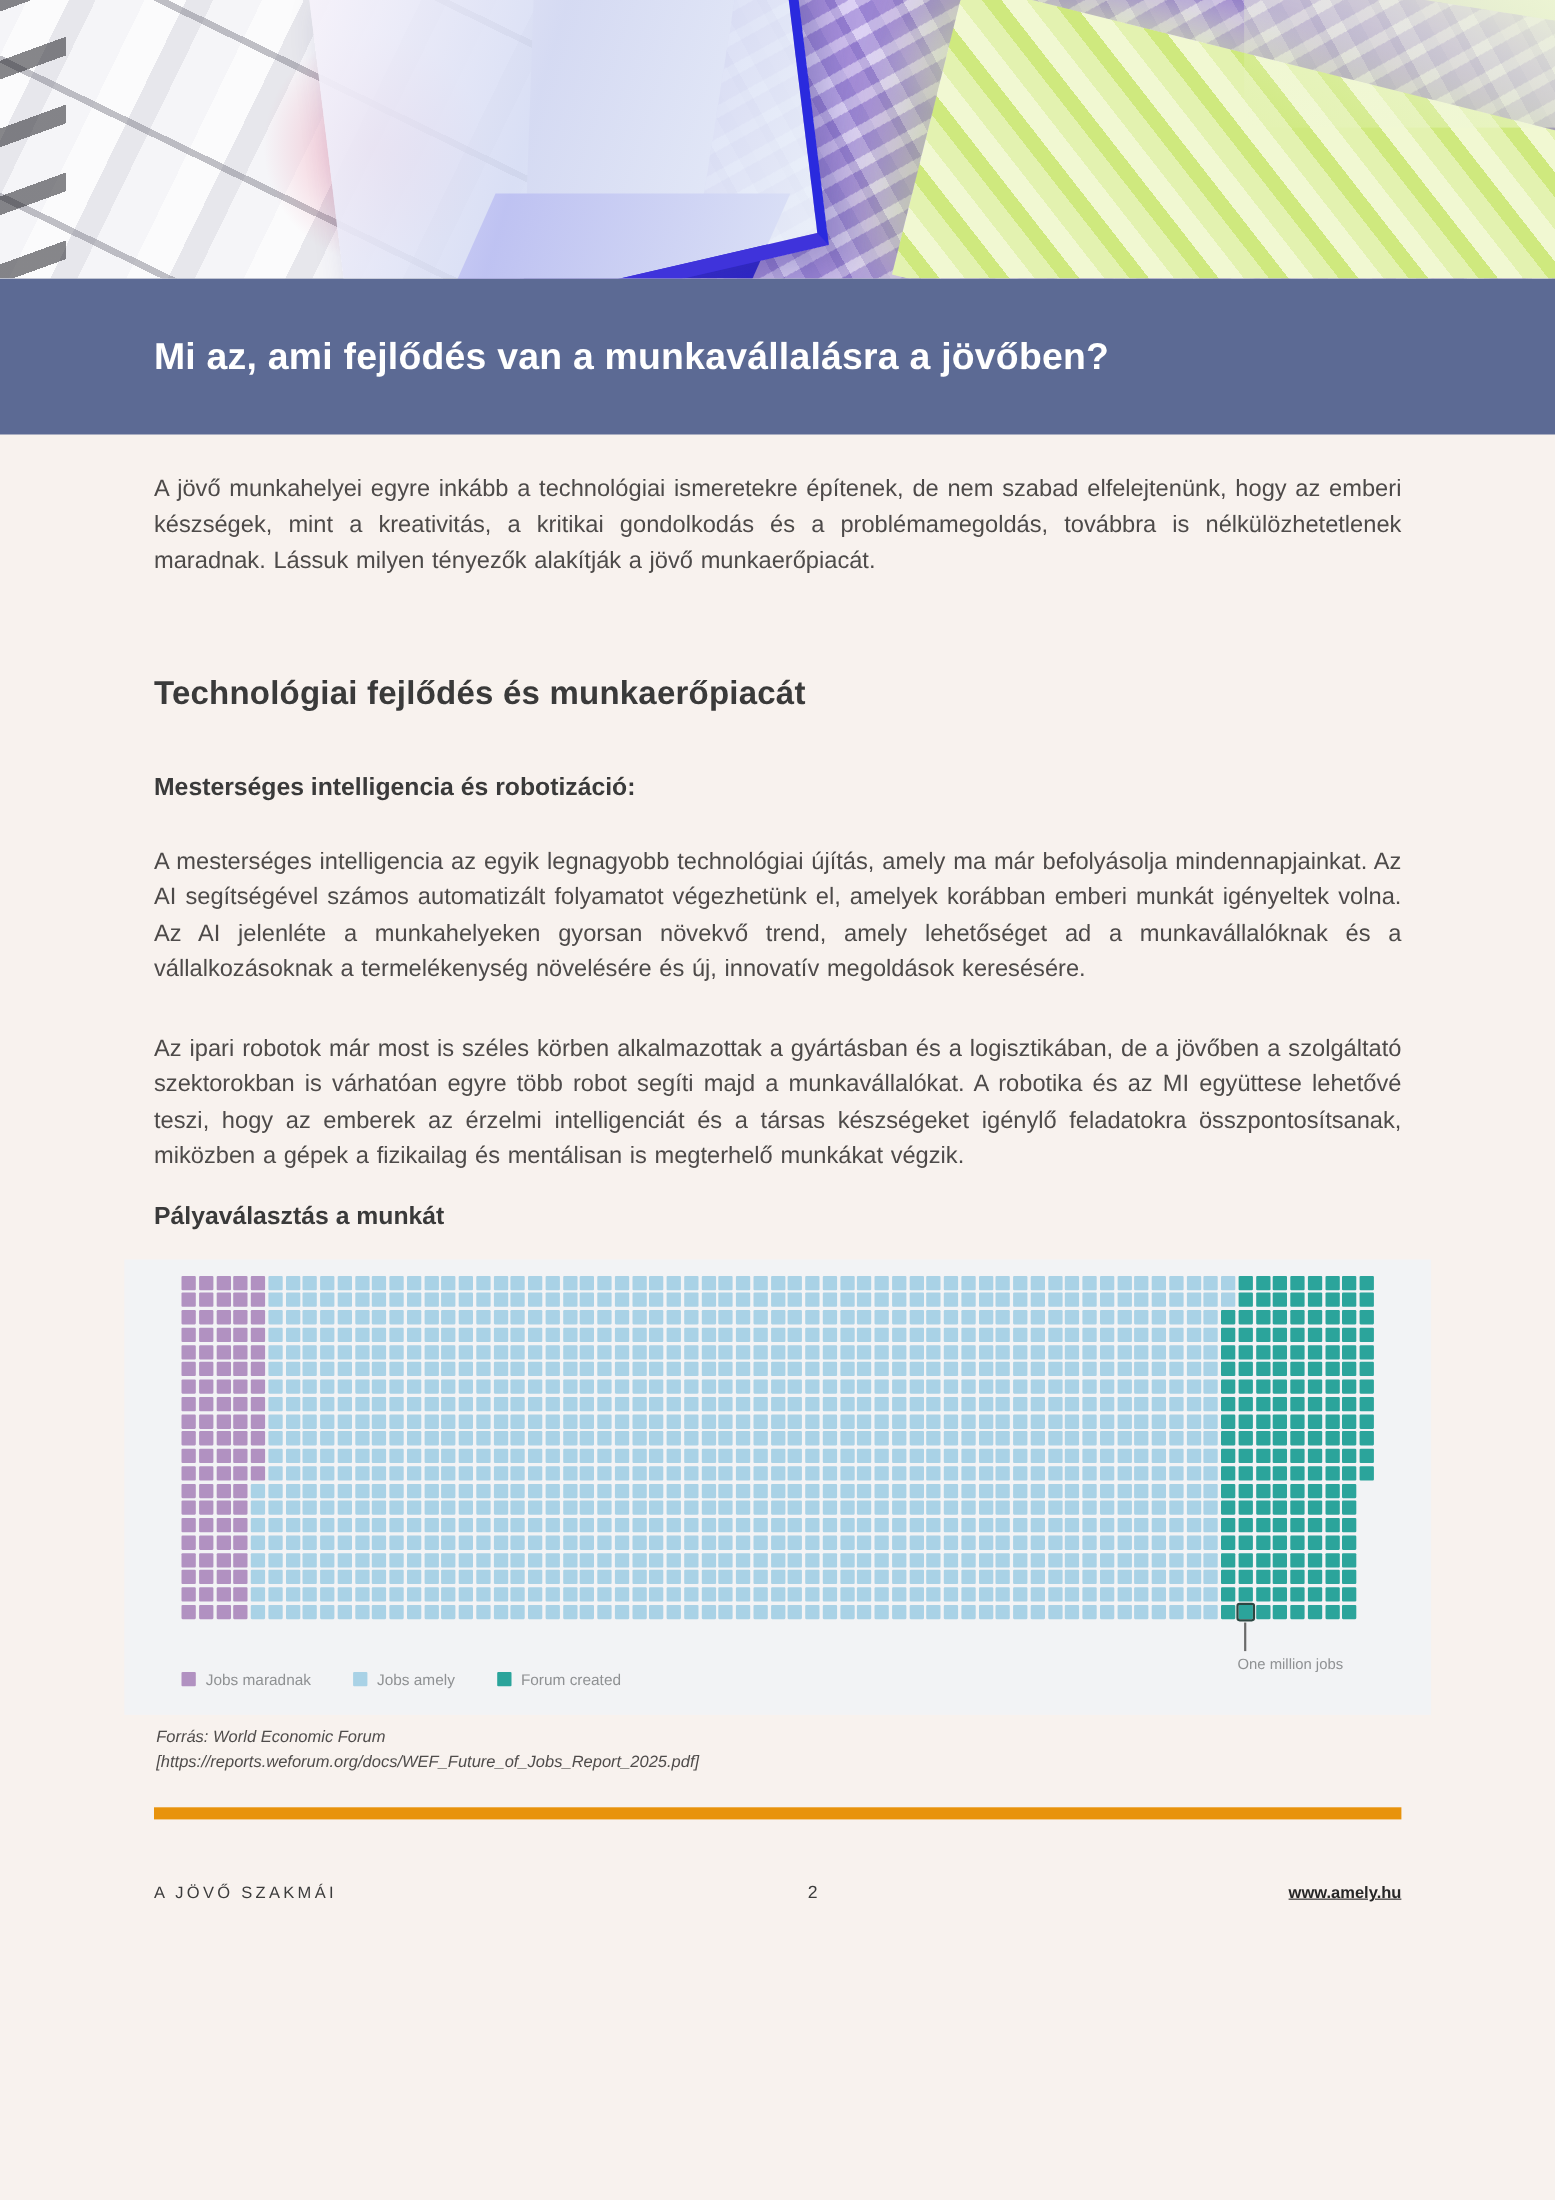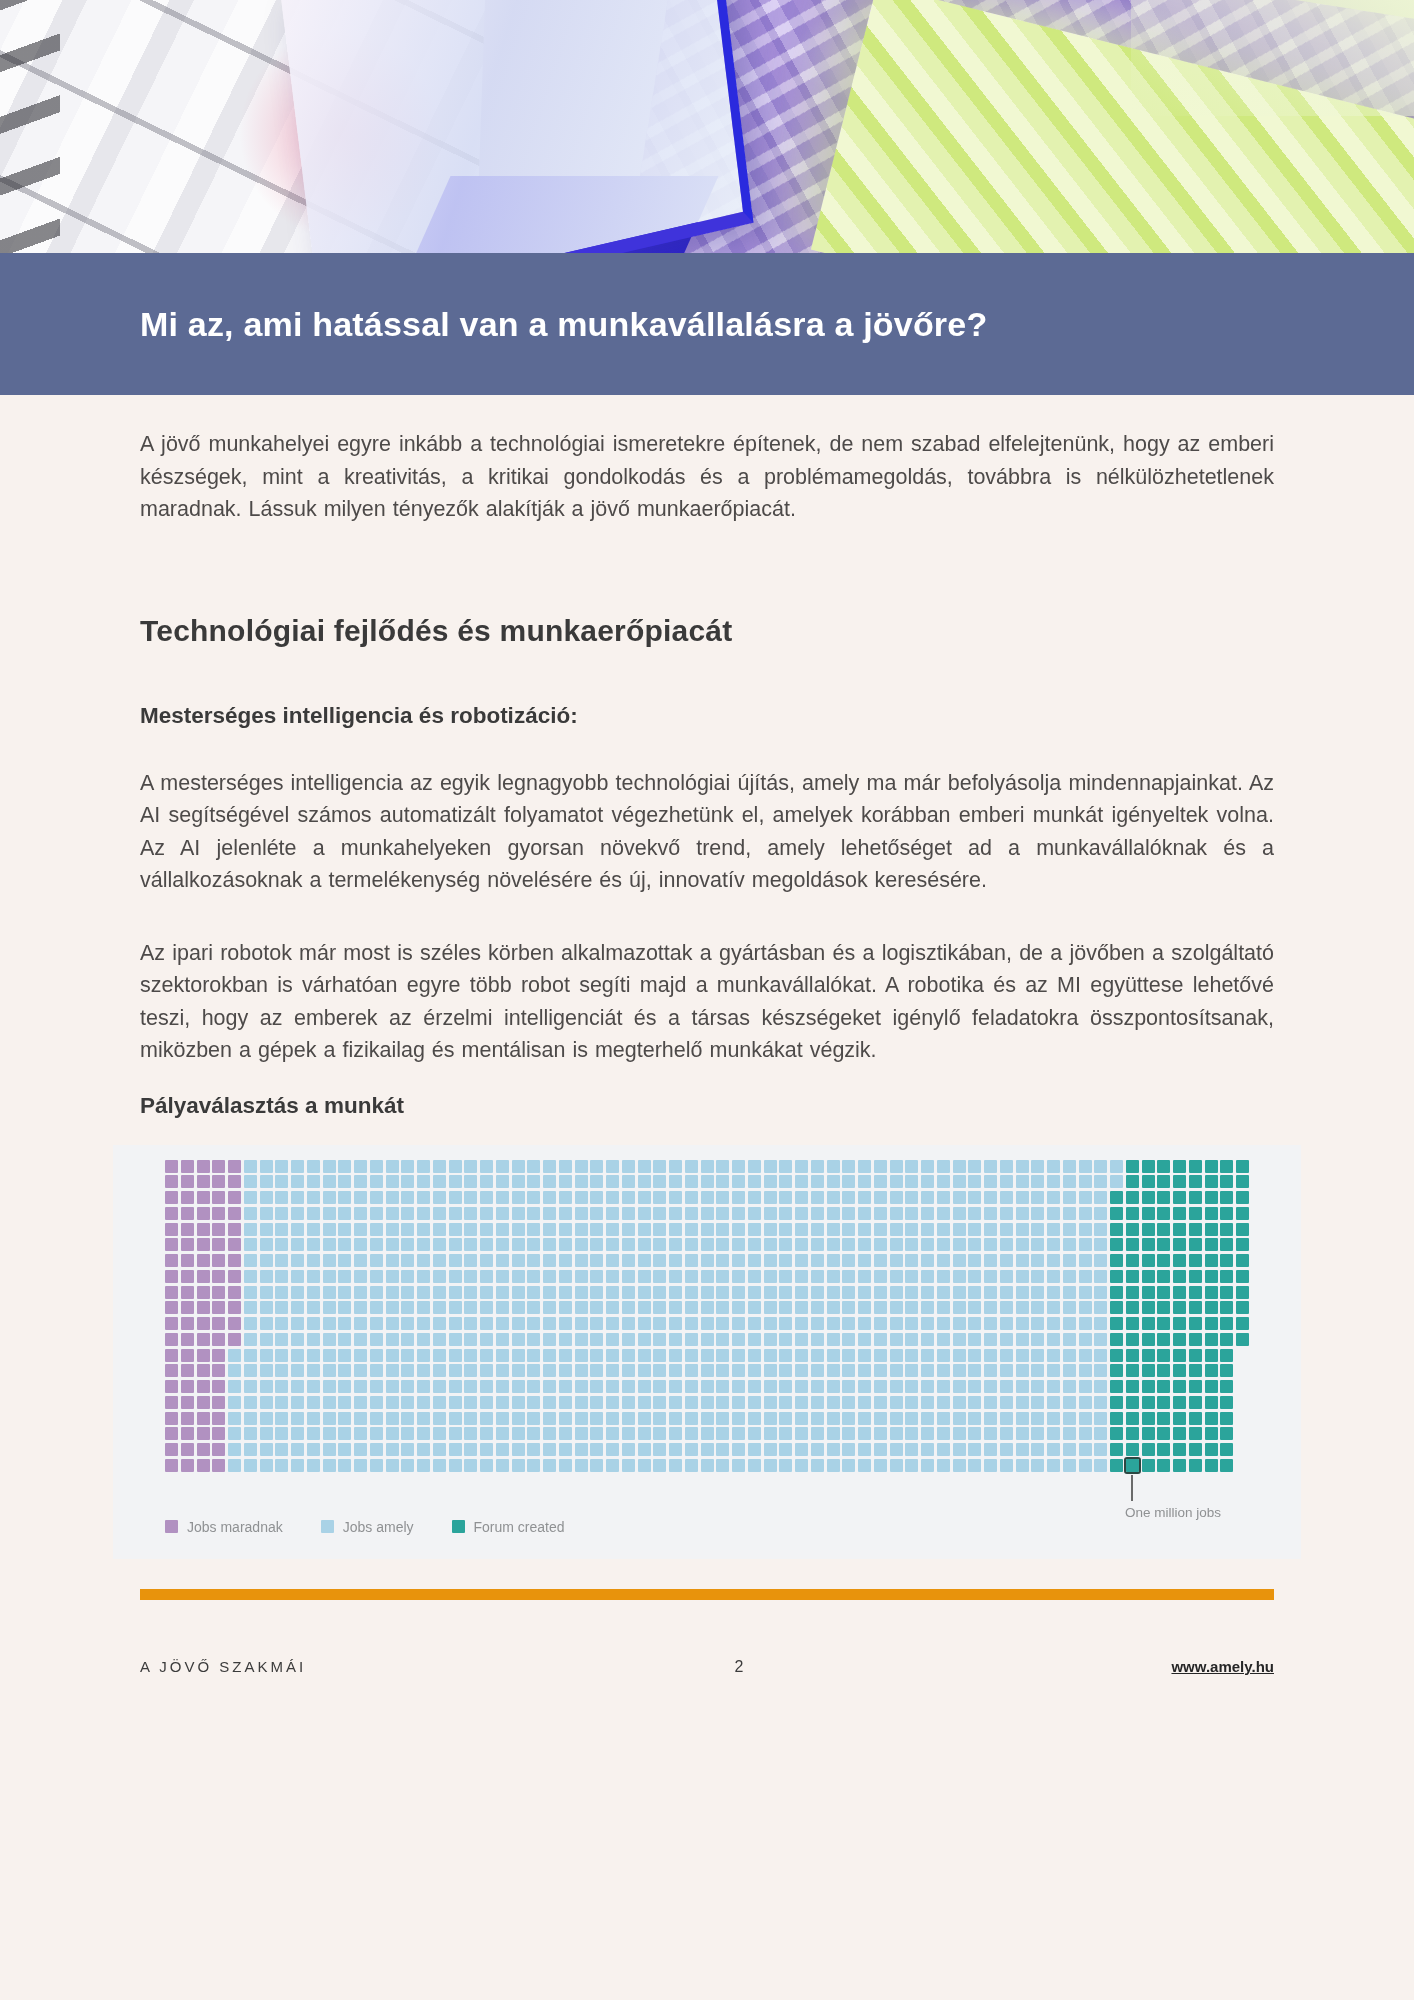--- a/index.html
+++ b/index.html
@@ -102,21 +102,21 @@
     <div class="hl-maze"></div>
     <div class="hl-maze-glow"></div>
     <div class="hl-green"></div>
     <div class="hl-green-top"></div>
     <div class="hl-pink"></div>
     <div class="hl-blue"></div>
     <div class="hl-pane"></div>
   </div>
 
   <div class="banner">
-    <h1>Mi az, ami hatással van a munkavállalásra a jövőre?</h1>
+    <h1>Mi az, ami fejlődés van a munkavállalásra a jövőben?</h1>
   </div>
 
   <div class="content">
     <p class="p-intro">A jövő munkahelyei egyre inkább a technológiai ismeretekre építenek, de nem szabad elfelejtenünk, hogy az emberi készségek, mint a kreativitás, a kritikai gondolkodás és a problémamegoldás, továbbra is nélkülözhetetlenek maradnak. Lássuk milyen tényezők alakítják a jövő munkaerőpiacát.</p>
     <h2 class="h-section">Technológiai fejlődés és munkaerőpiacát</h2>
     <h3 class="h-sub">Mesterséges intelligencia és robotizáció:</h3>
     <p class="p-ai">A mesterséges intelligencia az egyik legnagyobb technológiai újítás, amely ma már befolyásolja mindennapjainkat. Az AI segítségével számos automatizált folyamatot végezhetünk el, amelyek korábban emberi munkát igényeltek volna. Az AI jelenléte a munkahelyeken gyorsan növekvő trend, amely lehetőséget ad a munkavállalóknak és a vállalkozásoknak a termelékenység növelésére és új, innovatív megoldások keresésére.</p>
     <p class="p-robots">Az ipari robotok már most is széles körben alkalmazottak a gyártásban és a logisztikában, de a jövőben a szolgáltató szektorokban is várhatóan egyre több robot segíti majd a munkavállalókat. A robotika és az MI együttese lehetővé teszi, hogy az emberek az érzelmi intelligenciát és a társas készségeket igénylő feladatokra összpontosítsanak, miközben a gépek a fizikailag és mentálisan is megterhelő munkákat végzik.</p>
     <h3 class="h-chart">Pályaválasztás a munkát</h3>
   </div>
@@ -1547,20 +1547,24 @@
           <span class="legend-swatch" style="background: rgb(169, 210, 230);"></span>
           <span class="legend-label">Jobs amely</span>
         </div>
         <div class="legend-item">
           <span class="legend-swatch" style="background: rgb(43, 164, 155);"></span>
           <span class="legend-label">Forum created</span>
         </div>
       </div>
   </div>
 
+  <div class="source">
+    <div>Forrás: World Economic Forum</div>
+    <div>[https://reports.weforum.org/docs/WEF_Future_of_Jobs_Report_2025.pdf]</div>
+  </div>
 
   <div class="orange-rule"></div>
   <div class="footer">
     <span class="f-left">A JÖVŐ SZAKMÁI</span>
     <span class="f-page">2</span>
     <a class="f-right">www.amely.hu</a>
   </div>
 
 </div>
 

